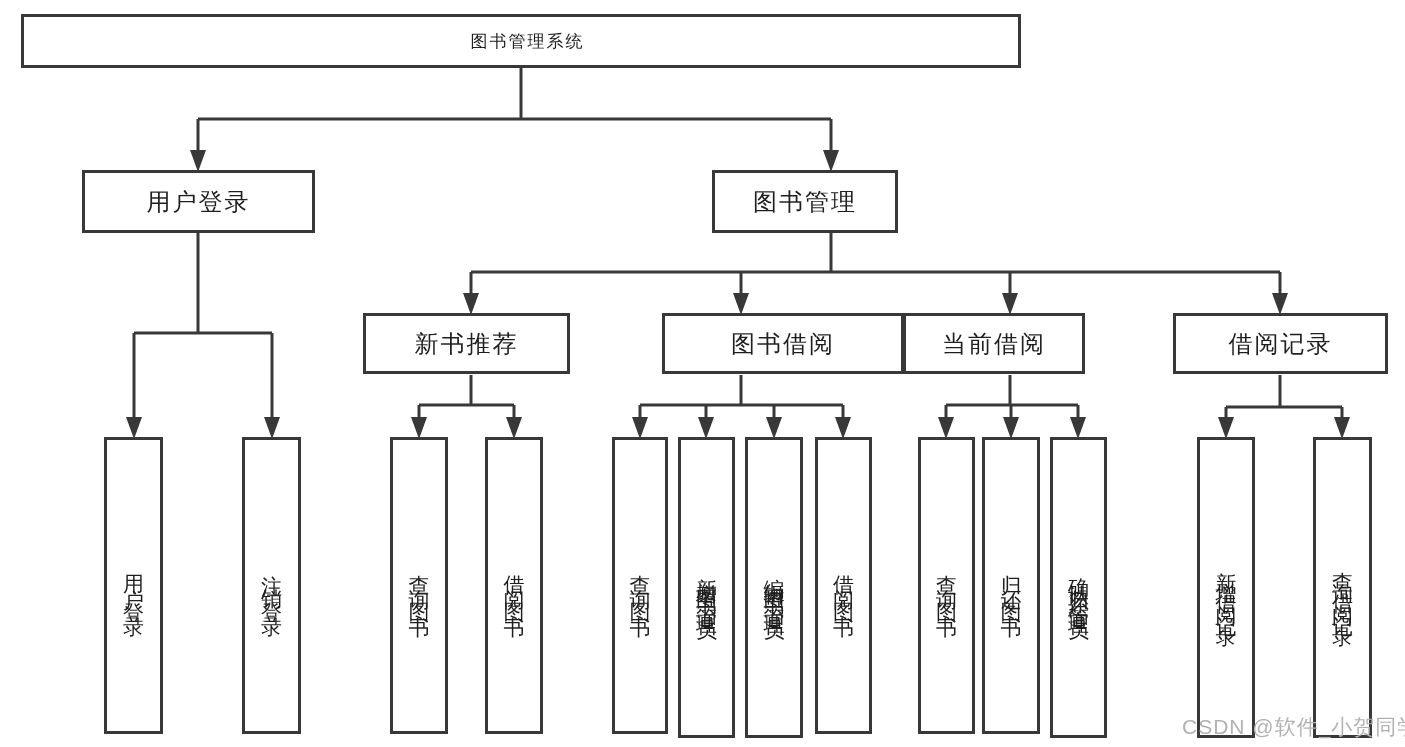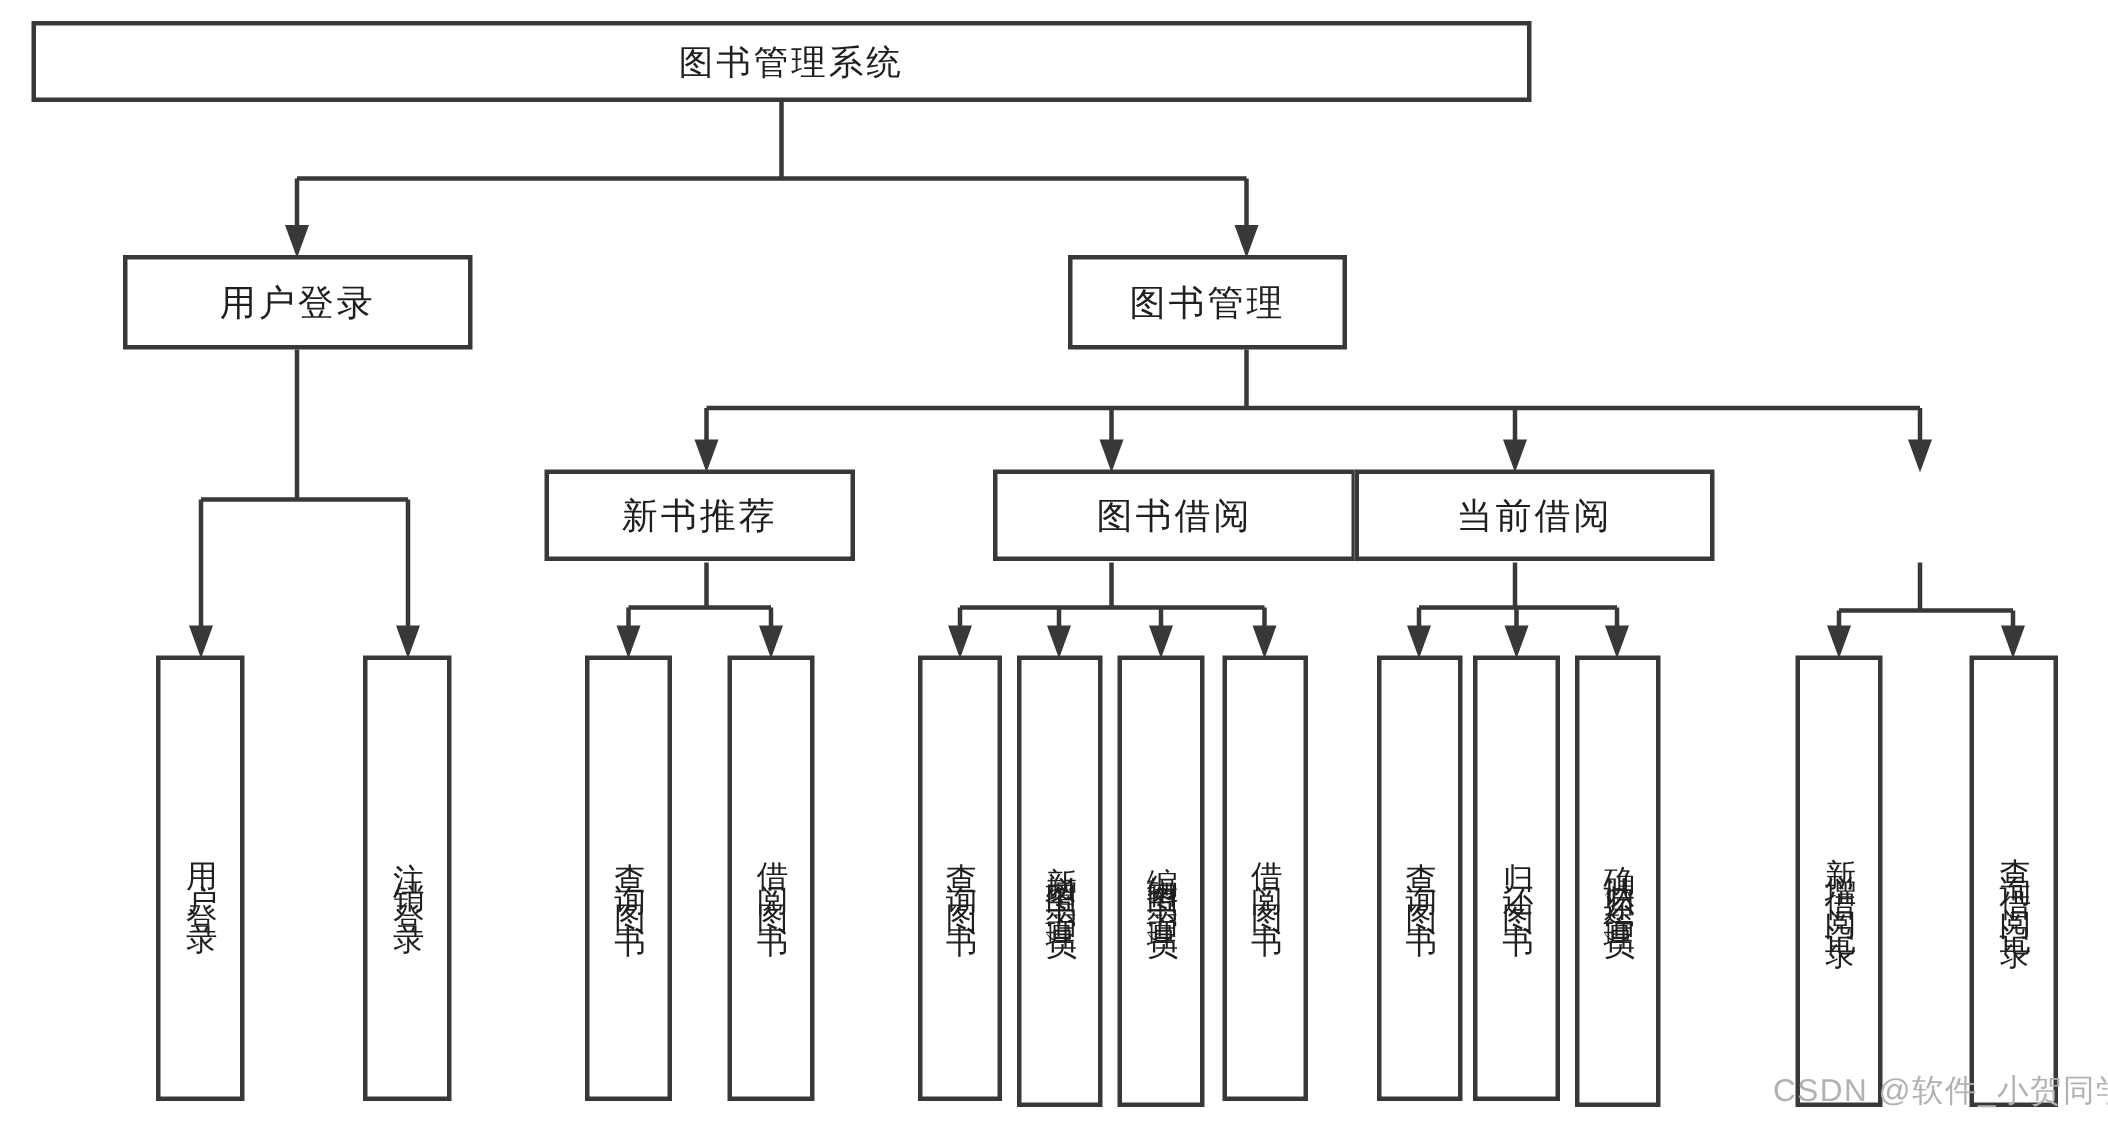--- a/index.html
+++ b/index.html
@@ -9,21 +9,21 @@
     font-family:"Liberation Sans","DejaVu Sans",sans-serif;
   }
   .stage { position:absolute; inset:0; width:1405px; height:747px; }
   .box {
     position:absolute; box-sizing:border-box;
     border:3px solid #383838; background:#ffffff;
     display:flex; align-items:center; justify-content:center;
     color:#1f1f1f; text-align:center;
   }
   .hbox { font-size:24px; letter-spacing:2px; }
-  .title-box { font-size:23px;padding-left:13px; }
+  .title-box { font-size:17px;padding-left:13px; }
   .vbox {
     writing-mode:vertical-rl; text-orientation:mixed;
     font-size:21px;
   }
   .sp-lg { letter-spacing:14px; }
   .sp-md { letter-spacing:11px; }
   .sp-sm { letter-spacing:6px; }
   svg.connectors {
     position:absolute; left:0; top:0; width:1405px; height:747px;
     pointer-events:none; z-index:5;
@@ -40,21 +40,22 @@
 
 <div class="stage">
 
   <div class="box hbox title-box" style="left:21px;top:14px;width:1000px;height:54px">图书管理系统</div>
 
   <div class="box hbox" style="left:82px;top:170px;width:233px;height:63px">用户登录</div>
   <div class="box hbox" style="left:712px;top:170px;width:186px;height:63px">图书管理</div>
 
   <div class="box hbox" style="left:363px;top:313px;width:207px;height:61px">新书推荐</div>
   <div class="box hbox" style="left:662px;top:313px;width:242px;height:61px">图书借阅</div>
-  <div class="box hbox" style="left:903px;top:313px;width:240px;height:61px">当前借阅</div>
+  <div class="box hbox" style="left:903px;top:313px;width:182px;height:61px">当前借阅</div>
+  <div class="box hbox" style="left:1173px;top:313px;width:215px;height:61px">借阅记录</div>
 
   <div class="box vbox sp-lg" style="left:104px;top:437px;width:59px;height:297px">用户登录</div>
   <div class="box vbox sp-lg" style="left:242px;top:437px;width:59px;height:297px">注销登录</div>
 
   <div class="box vbox sp-lg" style="left:390px;top:437px;width:58px;height:297px">查询图书</div>
   <div class="box vbox sp-lg" style="left:485px;top:437px;width:58px;height:297px">借阅图书</div>
 
   <div class="box vbox sp-lg" style="left:612px;top:437px;width:56px;height:297px">查询图书</div>
   <div class="box vbox sp-sm" style="left:678px;top:437px;width:57px;height:301px">新增图书（管理员）</div>
   <div class="box vbox sp-sm" style="left:745px;top:437px;width:58px;height:301px">编辑图书（管理员）</div>

